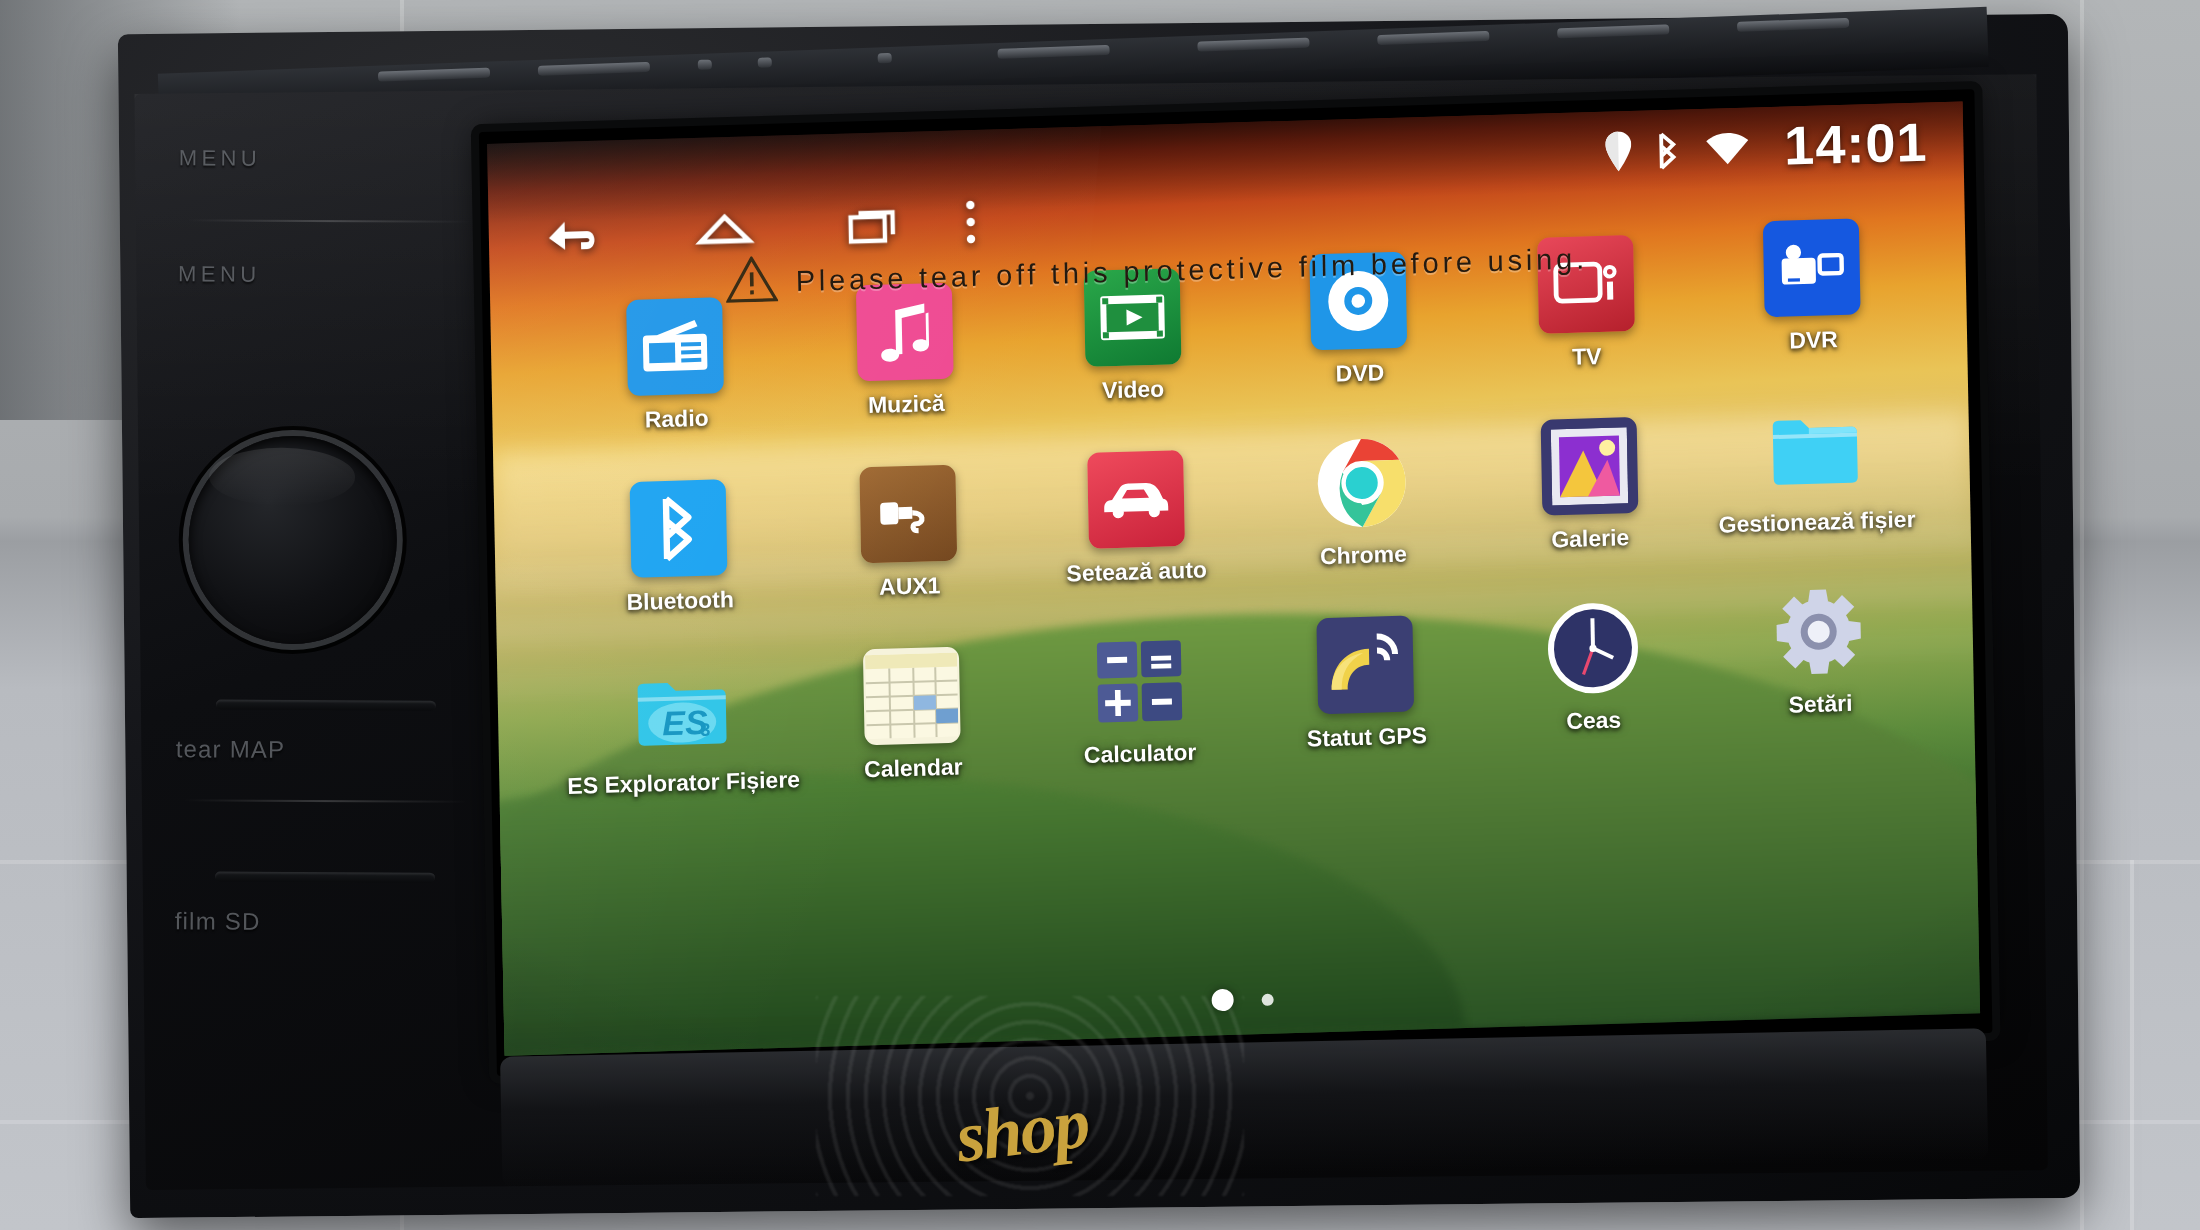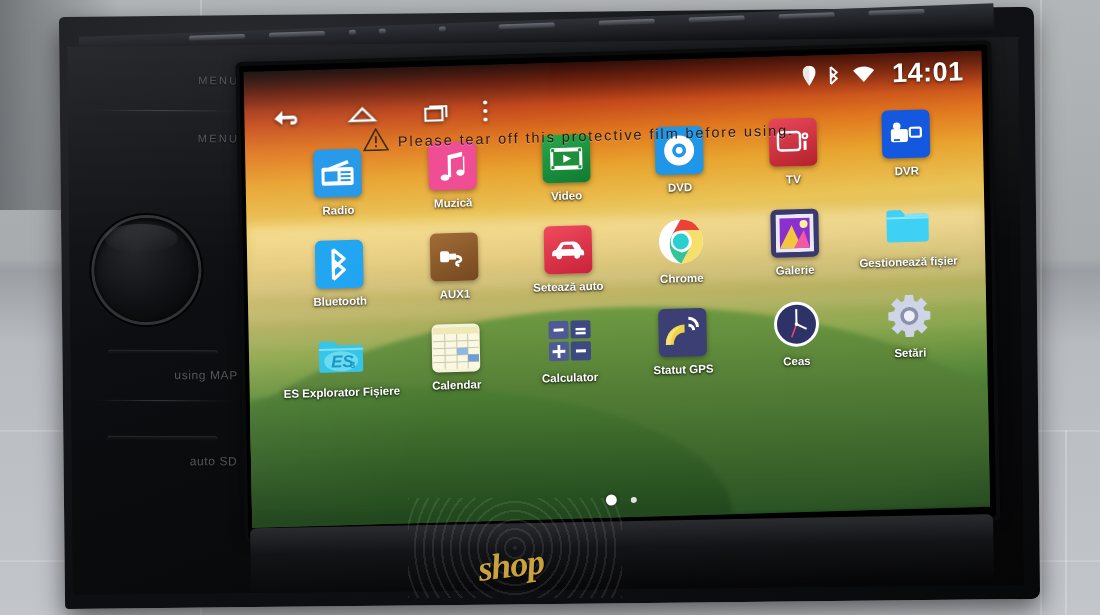--- a/index.html
+++ b/index.html
@@ -67,21 +67,21 @@
     background:linear-gradient(180deg,rgba(255,255,255,.055),rgba(255,255,255,0));
     pointer-events:none;
   }
 
   
   #left-col{
     position:absolute; left:26px; top:52px; width:150px; bottom:34px;
     transform: rotate(0.9deg);
   }
   .bez-label{
-    position:absolute; width:100%; text-align:right;
+    position:absolute; width:100%; text-align:left;
     color:#6f7378; font-size:11px; letter-spacing:2.2px;
     text-shadow:0 1px 1px rgba(0,0,0,.9);
     opacity:.72;
   }
   .bez-divider{
     position:absolute; left:4px; right:4px; height:1px;
     background:linear-gradient(90deg,rgba(255,255,255,0),rgba(255,255,255,.18),rgba(255,255,255,0));
   }
   #knob{
     position:absolute; left:6px; top:150px; width:104px; height:104px;
@@ -300,24 +300,24 @@
   <div id="face"></div>
 
   <div id="left-col">
     <div class="bez-label" style="top:6px;">MENU</div>
     <div class="bez-divider" style="top:42px;"></div>
     <div class="bez-label" style="top:64px;">MENU</div>
 
     <div id="knob"></div>
 
     <div class="slot-hint" style="top:282px;"></div>
-    <div class="bez-label" style="top:300px; font-size:12px; letter-spacing:.6px;">using MAP</div>
+    <div class="bez-label" style="top:300px; font-size:12px; letter-spacing:.6px;">tear MAP</div>
     <div class="bez-divider" style="top:332px;"></div>
     <div class="slot-hint" style="top:368px;"></div>
-    <div class="bez-label" style="top:386px; font-size:12px; letter-spacing:.6px;">auto SD</div>
+    <div class="bez-label" style="top:386px; font-size:12px; letter-spacing:.6px;">film SD</div>
   </div>
 
   <div id="screen-frame">
     <div id="screen">
 
       <div class="haze"></div>
       <div class="band" style="top:46%;"></div>
       <div class="band" style="top:52%;"></div>
       <div class="band" style="top:58%; opacity:.5;"></div>
       <div class="hill" style="bottom:0; height:46%; background:linear-gradient(180deg,#6f9a42,#2a5324);"></div>

